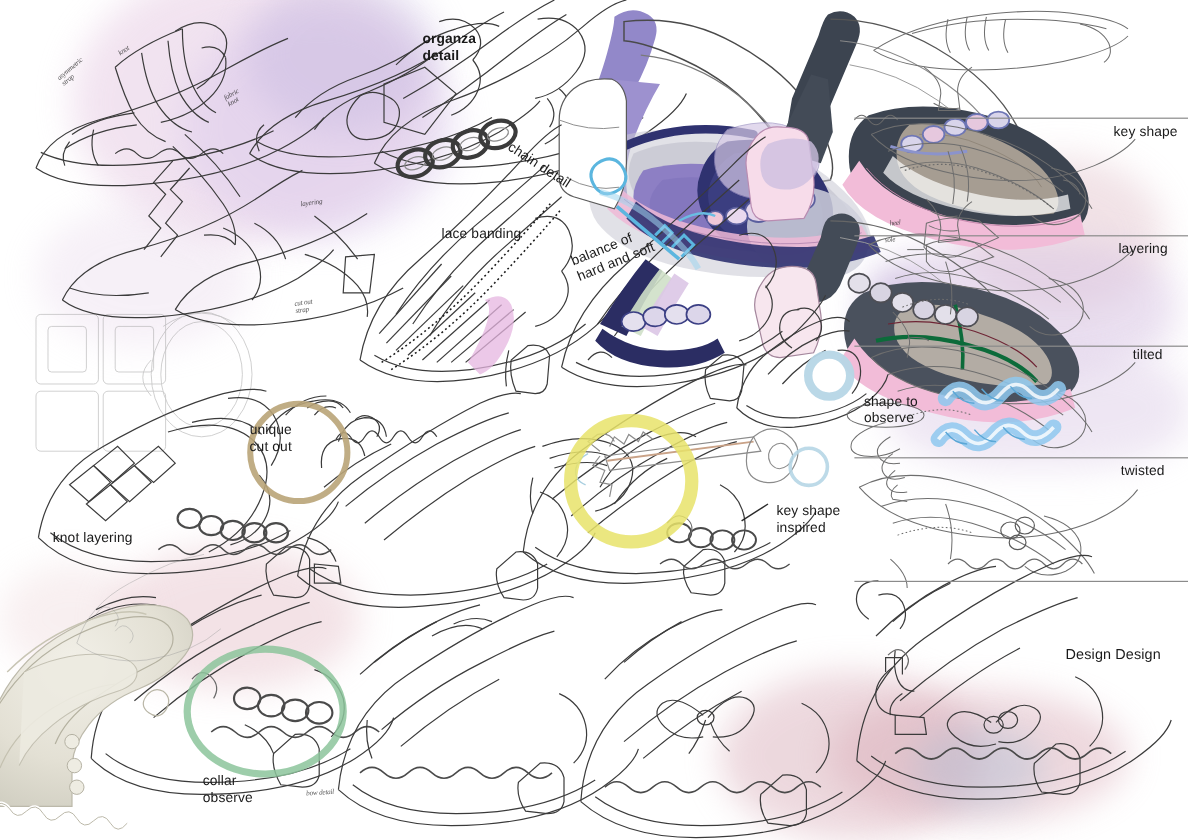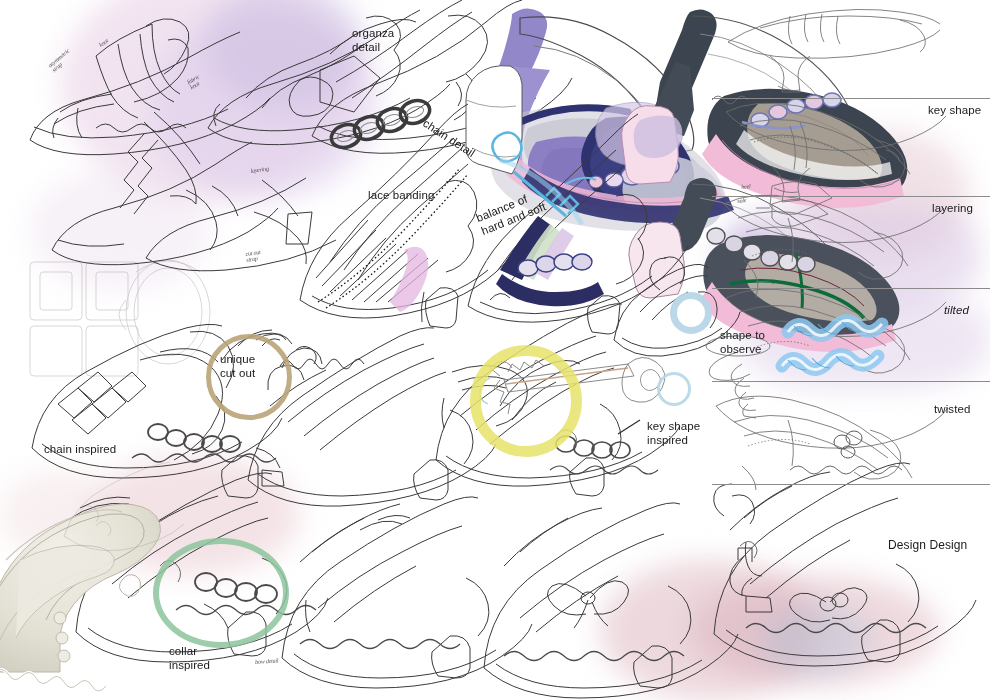--- a/index.html
+++ b/index.html
@@ -696,44 +696,44 @@
     <div class="hand" style="left:186px;top:80px;transform:rotate(-30deg);transform-origin:left top;">fabric
 knot</div>
     <div class="hand" style="left:250px;top:168px;transform:rotate(-8deg);transform-origin:left top;">layering</div>
     <div class="hand" style="left:245px;top:251px;transform:rotate(-8deg);transform-origin:left top;">cut out
 strap</div>
     <div class="hand" style="left:741px;top:184px;transform:rotate(-6deg);transform-origin:left top;">heel</div>
     <div class="hand" style="left:737px;top:198px;transform:rotate(-6deg);transform-origin:left top;">sole</div>
     <div class="hand" style="left:255px;top:659px;transform:rotate(-4deg);transform-origin:left top;">bow detail</div>
   </div>
 
-  <div class="label" style="left:352px;top:26px;">organza
+  <div class="label" style="left:352px;top:26px;font-weight:bold;">organza
 detail</div>
 
   <div class="label rot" style="left:428px;top:116px;transform:rotate(33deg);">chain detail</div>
 
   <div class="label" style="left:368px;top:188px;">lace banding</div>
 
   <div class="label rot" style="left:474px;top:212px;transform:rotate(-22deg);">balance of
 hard and soft</div>
 
-  <div class="label" style="left:220px;top:352px;text-align:center;">unique
+  <div class="label" style="left:208px;top:352px;text-align:center;">unique
 cut out</div>
 
-  <div class="label" style="left:44px;top:442px;">chain inspired</div>
+  <div class="label" style="left:44px;top:442px;">knot layering</div>
 
   <div class="label" style="left:720px;top:328px;">shape to
 observe</div>
 
   <div class="label" style="left:647px;top:419px;">key shape
 inspired</div>
 
   <div class="label" style="left:169px;top:644px;">collar
-inspired</div>
+observe</div>
 
   <div class="label" style="left:888px;top:538px;font-size:12px;">Design Design</div>
 
   <div class="label" style="left:928px;top:103px;">key shape</div>
   <div class="label" style="left:932px;top:201px;">layering</div>
-  <div class="label" style="left:944px;top:303px;font-style:italic;">tilted</div>
-  <div class="label" style="left:934px;top:386px;margin-top:16px;">twisted</div>
+  <div class="label" style="left:944px;top:289px;">tilted</div>
+  <div class="label" style="left:934px;top:386px;">twisted</div>
 
 </div>
 
 </body></html>

